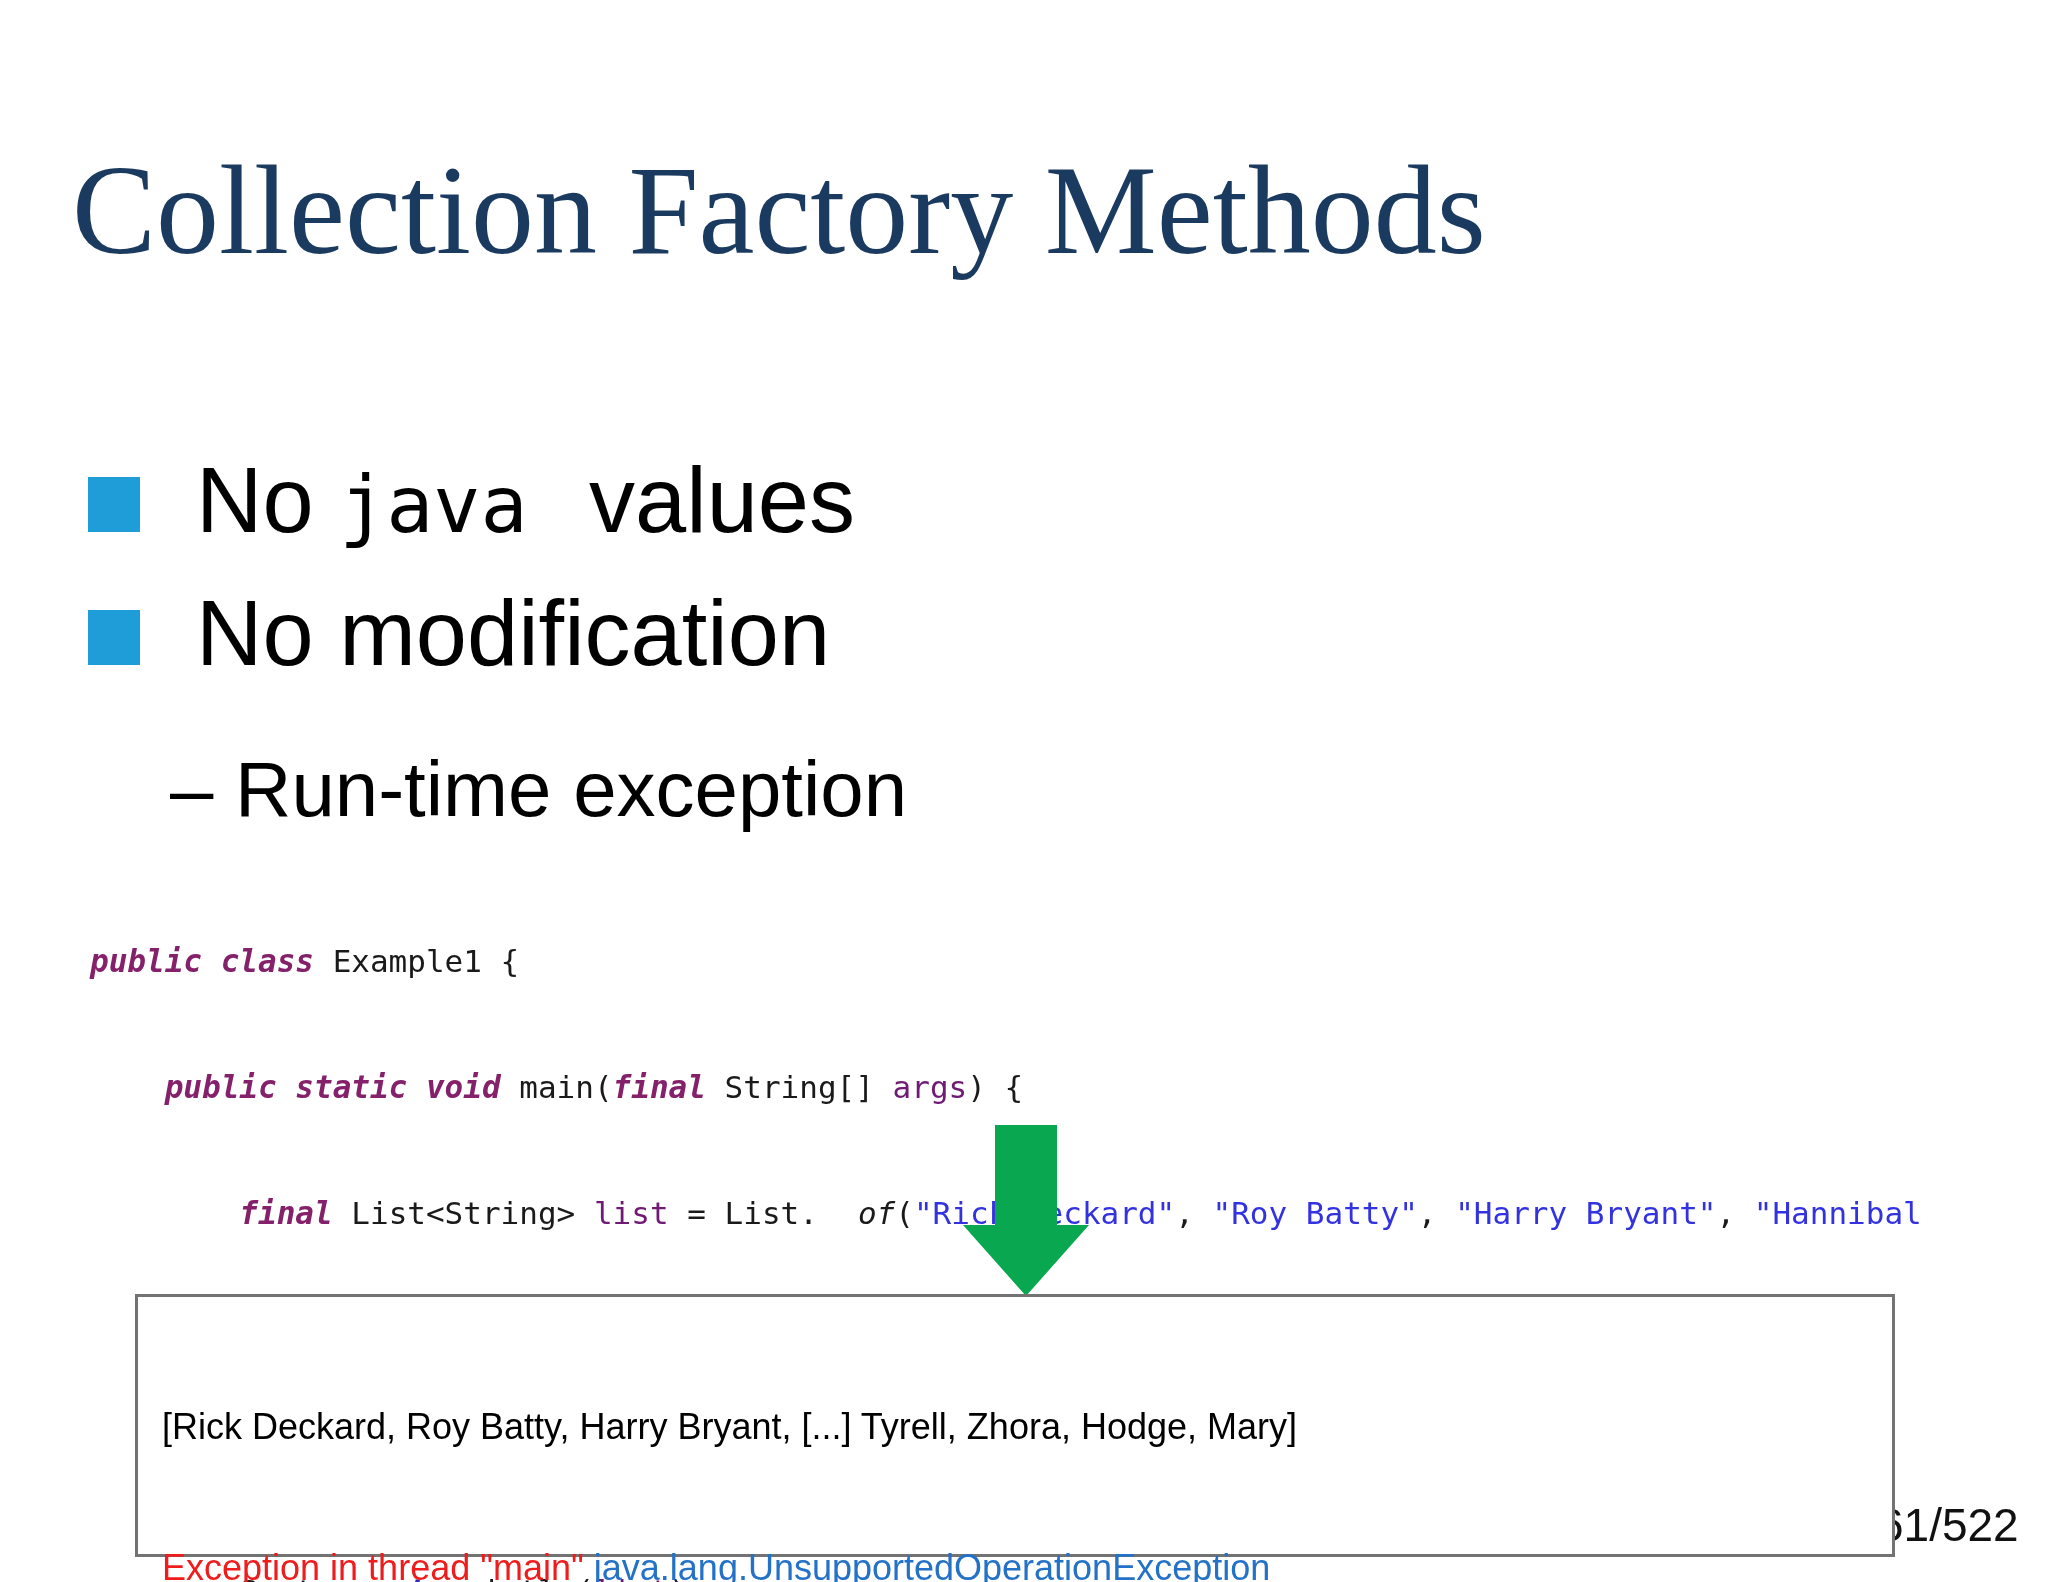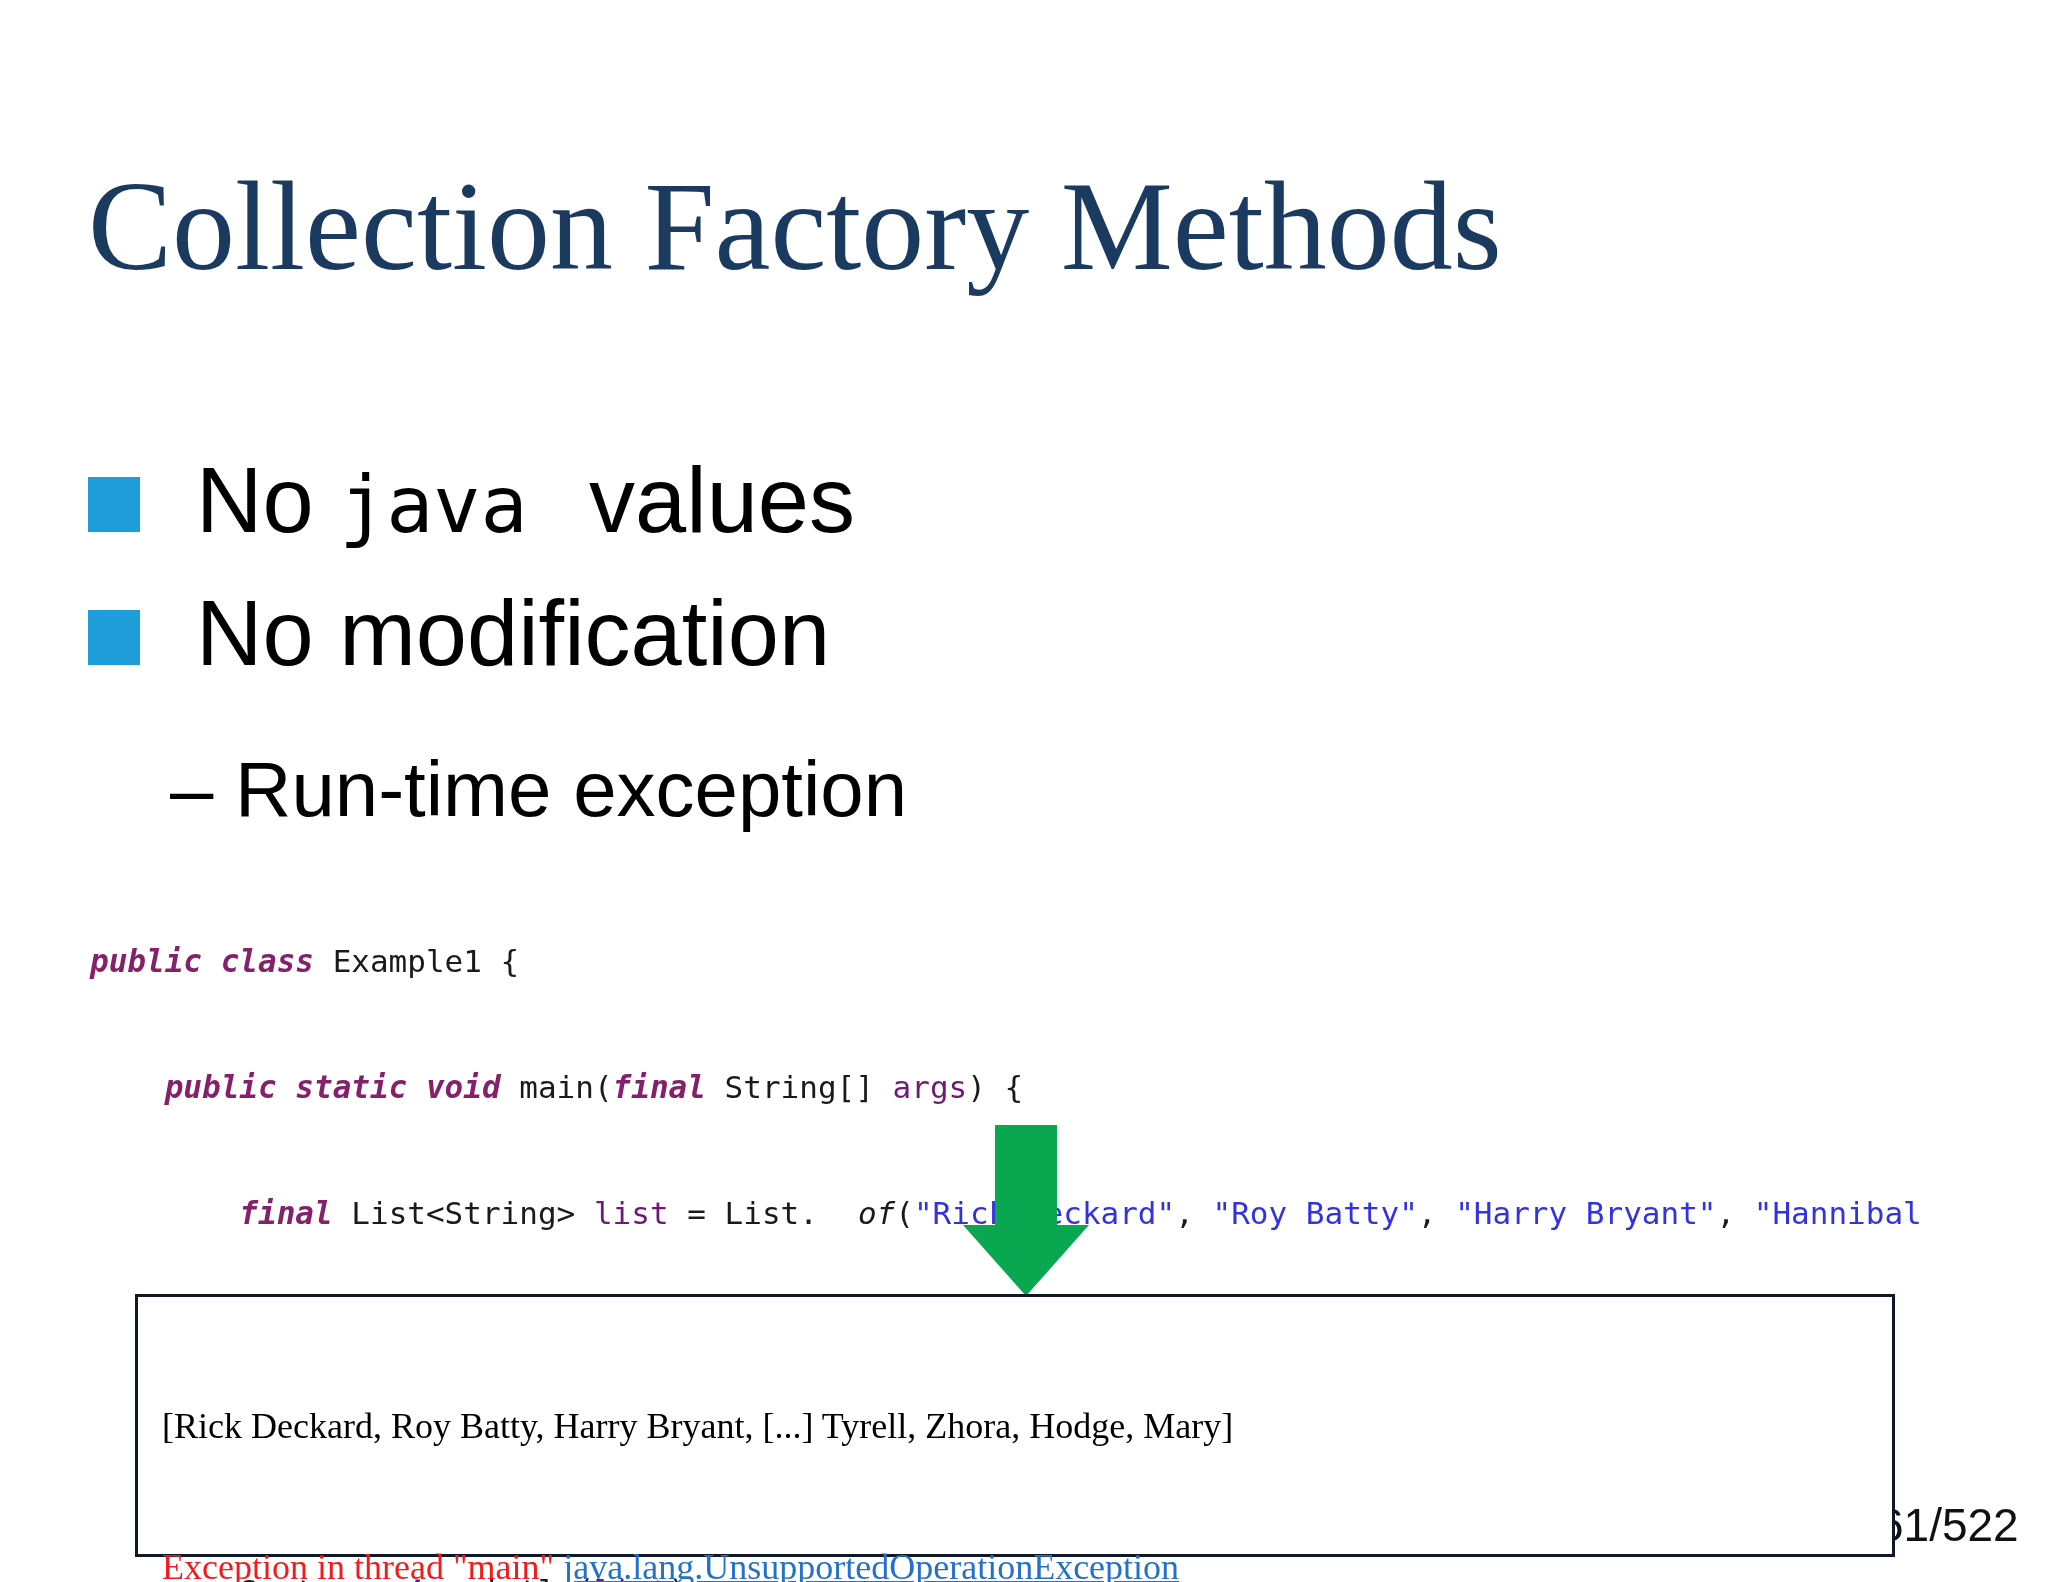--- a/index.html
+++ b/index.html
@@ -1,19 +1,19 @@
 <!DOCTYPE html>
 <html><head>
 <meta charset="utf-8">
 <style>
   html,body{margin:0;padding:0;background:#ffffff;}
   body{width:2048px;height:1582px;position:relative;overflow:hidden;
        font-family:"Liberation Sans",sans-serif;}
 
-  .title{position:absolute;left:72px;top:148px;margin:16px;
+  .title{position:absolute;left:72px;top:148px;margin:0;
          font-family:"Liberation Serif",serif;font-weight:400;
          font-size:126px;line-height:1;color:#1b3a5f;white-space:nowrap;}
 
   .bullet-sq{position:absolute;width:52px;height:55px;background:#1e9dd8;}
   .sq1{left:88px;top:477px;}
   .sq2{left:88px;top:610px;}
 
   .bullet-text{position:absolute;left:160px;font-size:92px;line-height:1.1;
                color:#000;white-space:nowrap;}
   .bt1{top:450px;}
@@ -37,23 +37,23 @@
   .tk-link{color:#2472c8;text-decoration:underline;}
   .tk-blk{color:#000000;}
   .tk-sans{font-family:"Liberation Sans",sans-serif;margin-left:36px;}
 
   .arrow{position:absolute;left:963px;top:1125px;z-index:2;}
 
   .page-num{position:absolute;left:1878px;top:1498px;z-index:1;
             font-size:46px;color:#111;white-space:nowrap;}
 
   .console{position:absolute;left:135px;top:1294px;width:1760px;height:263px;
-           box-sizing:border-box;border:3px solid #0f172a;background:#ffffff;
+           box-sizing:border-box;border:3px solid #737373;background:#ffffff;
            z-index:5;padding:12px 0 0 24px;
-           font-family:Liberation Serif, serif;
+           font-family:Liberation Sans, sans-serif;
            font-size:36px;line-height:47px;white-space:pre;}
 </style>
 </head>
 <body>
 
 <div>
 
   <h1 class="title">Collection Factory Methods</h1>
 
   <div class="bullet-sq sq1"></div>

